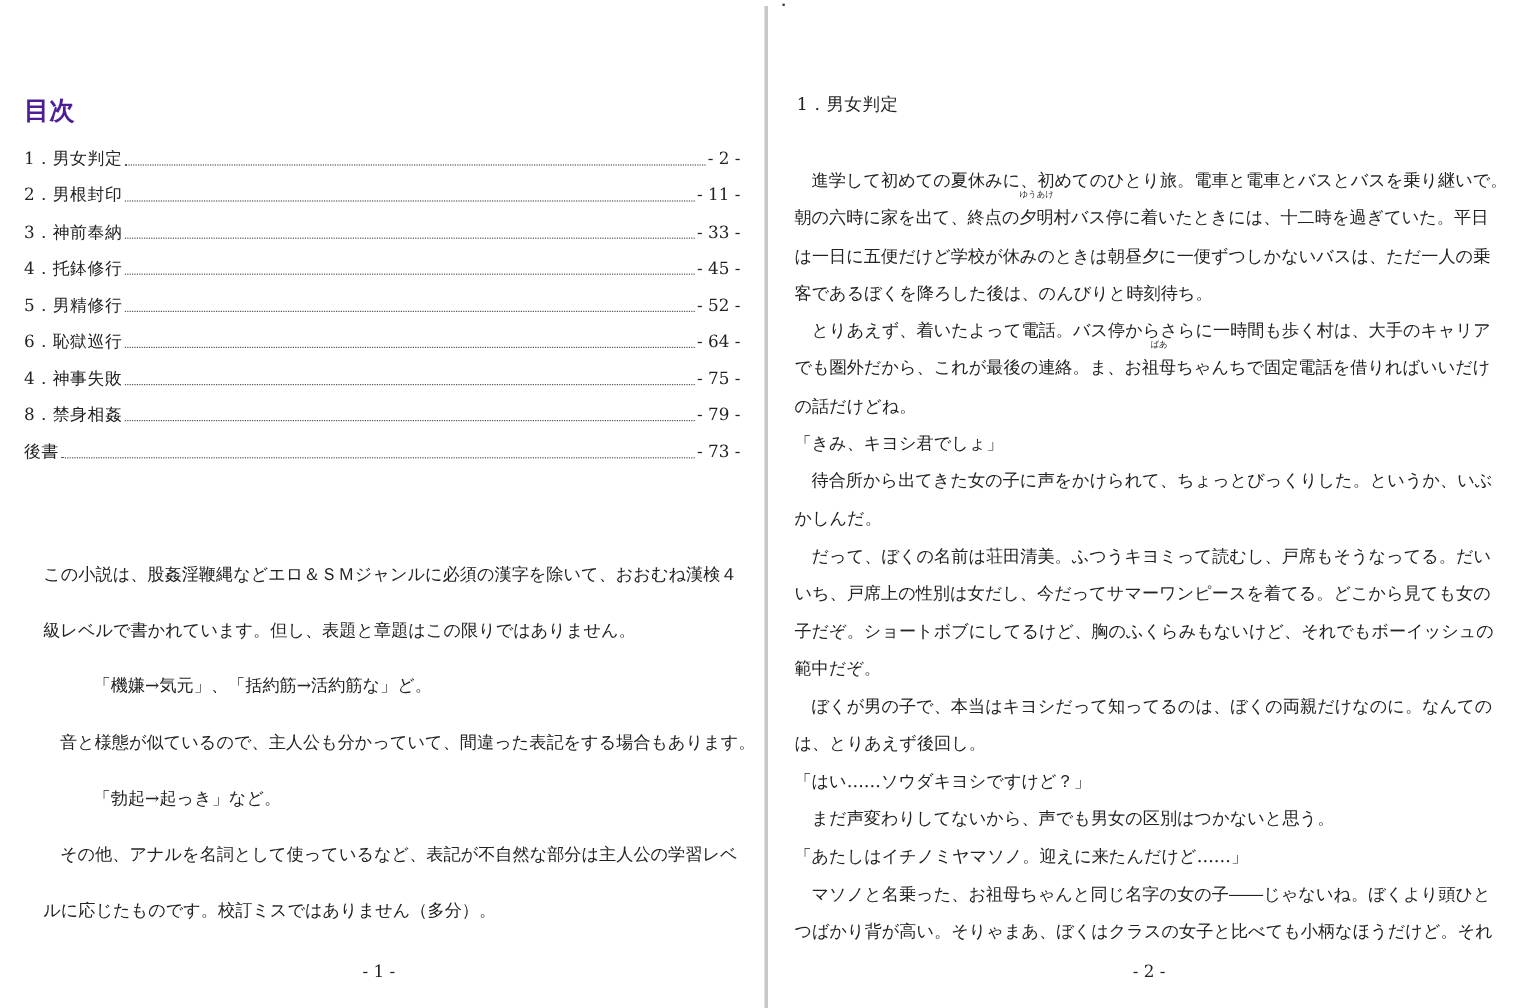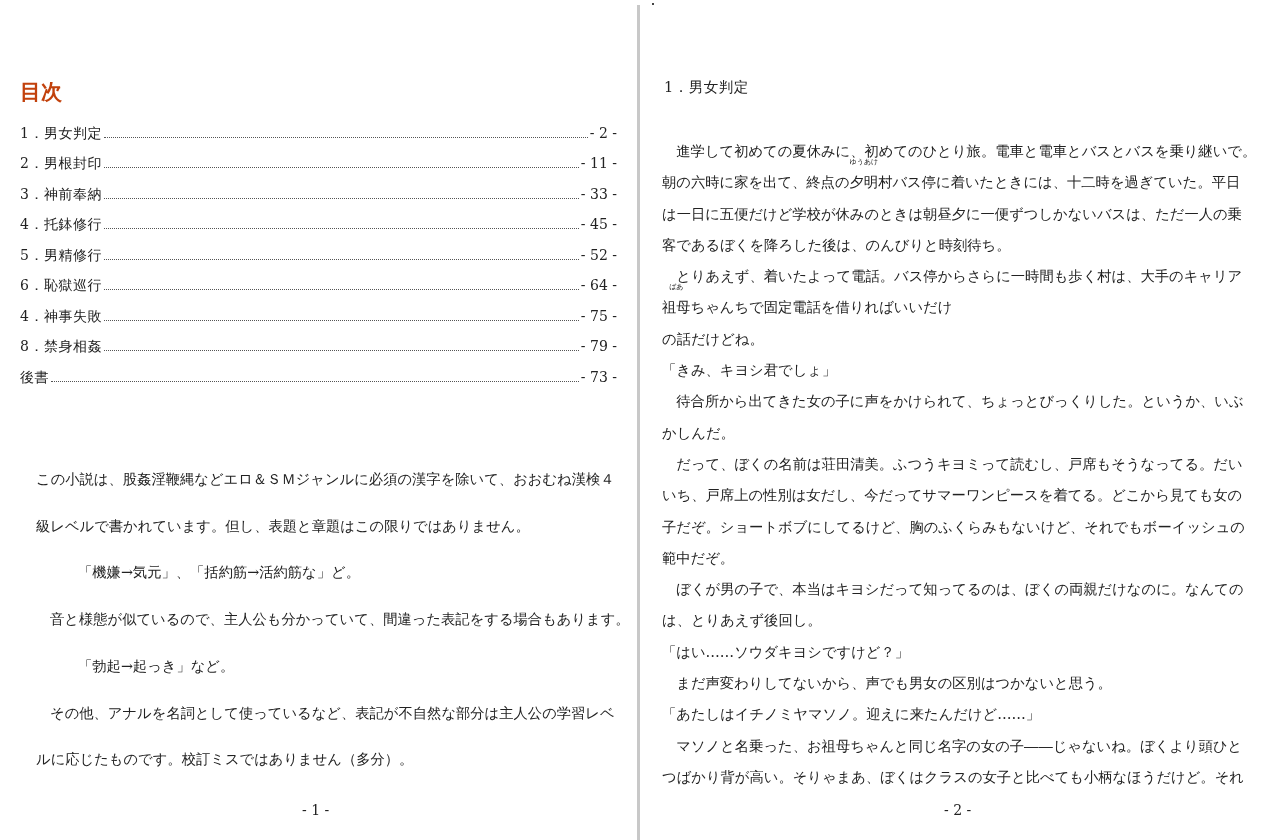--- a/index.html
+++ b/index.html
@@ -8,21 +8,21 @@
     font-family: "DejaVu Serif", "Liberation Serif", serif;
     color:#222222; position:relative;
   }
   .page { position:absolute; top:0; height:840px; background:#fff; }
   .page-left { left:0; width:637px; }
   .page-right { left:640px; width:640px; }
   .divider { position:absolute; left:637px; top:5px; width:3px; height:835px; background:#c8c8c8; }
 
   .toc-title {
     position:absolute; left:20px; top:78px; font-size:21px; font-weight:bold;
-    font-family: "DejaVu Sans", "Liberation Sans", sans-serif; color:#c2410c;
+    font-family: "DejaVu Sans", "Liberation Sans", sans-serif; color:#4c1d95;
   }
   .toc { position:absolute; left:20px; top:112px; width:597px; }
   .toc-row { display:flex; align-items:flex-end; height:30.5px; font-size:14px; line-height:20px; }
   .toc-label { white-space:nowrap; letter-spacing:0.5px; }
   .toc-dots { flex:1; border-bottom:1px dotted #555; margin:0 2px 5px 2px; height:1px; }
   .toc-page { white-space:nowrap; font-size:14px; }
 
   .notes { position:absolute; left:20px; top:448px; width:600px; font-size:14.3px; line-height:30.7px; }
   .notes p { margin:16px; white-space:nowrap; }
   .indent1 { padding-left:14px; }
@@ -109,21 +109,21 @@
 
 <div class="page page-right">
   <div class="corner-dot"></div>
   <div class="chapter-title">1．男女判定</div>
   <div class="body-text">
     <p>　進学して初めての夏休みに、初めてのひとり旅。電車と電車とバスとバスを乗り継いで。</p>
     <p><span>朝の六時に家を出て、終点の</span><span class="ruby-wrap"><span class="ruby">ゆうあけ</span><span>夕明</span></span><span>村バス停に着いたときには、十二時を過ぎていた。平日</span></p>
     <p>は一日に五便だけど学校が休みのときは朝昼夕に一便ずつしかないバスは、ただ一人の乗</p>
     <p>客であるぼくを降ろした後は、のんびりと時刻待ち。</p>
     <p>　とりあえず、着いたよって電話。バス停からさらに一時間も歩く村は、大手のキャリア</p>
-    <p><span class="ruby-wrap"><span class="ruby">ばあ</span><span>祖母</span></span><span>ちゃんちで固定電話を借りればいいだけ</span></p>
+    <p><span>でも圏外だから、これが最後の連絡。ま、お</span><span class="ruby-wrap"><span class="ruby">ばあ</span><span>祖母</span></span><span>ちゃんちで固定電話を借りればいいだけ</span></p>
     <p>の話だけどね。</p>
     <p>「きみ、キヨシ君でしょ」</p>
     <p>　待合所から出てきた女の子に声をかけられて、ちょっとびっくりした。というか、いぶ</p>
     <p>かしんだ。</p>
     <p>　だって、ぼくの名前は荘田清美。ふつうキヨミって読むし、戸席もそうなってる。だい</p>
     <p>いち、戸席上の性別は女だし、今だってサマーワンピースを着てる。どこから見ても女の</p>
     <p>子だぞ。ショートボブにしてるけど、胸のふくらみもないけど、それでもボーイッシュの</p>
     <p>範中だぞ。</p>
     <p>　ぼくが男の子で、本当はキヨシだって知ってるのは、ぼくの両親だけなのに。なんての</p>
     <p>は、とりあえず後回し。</p>

